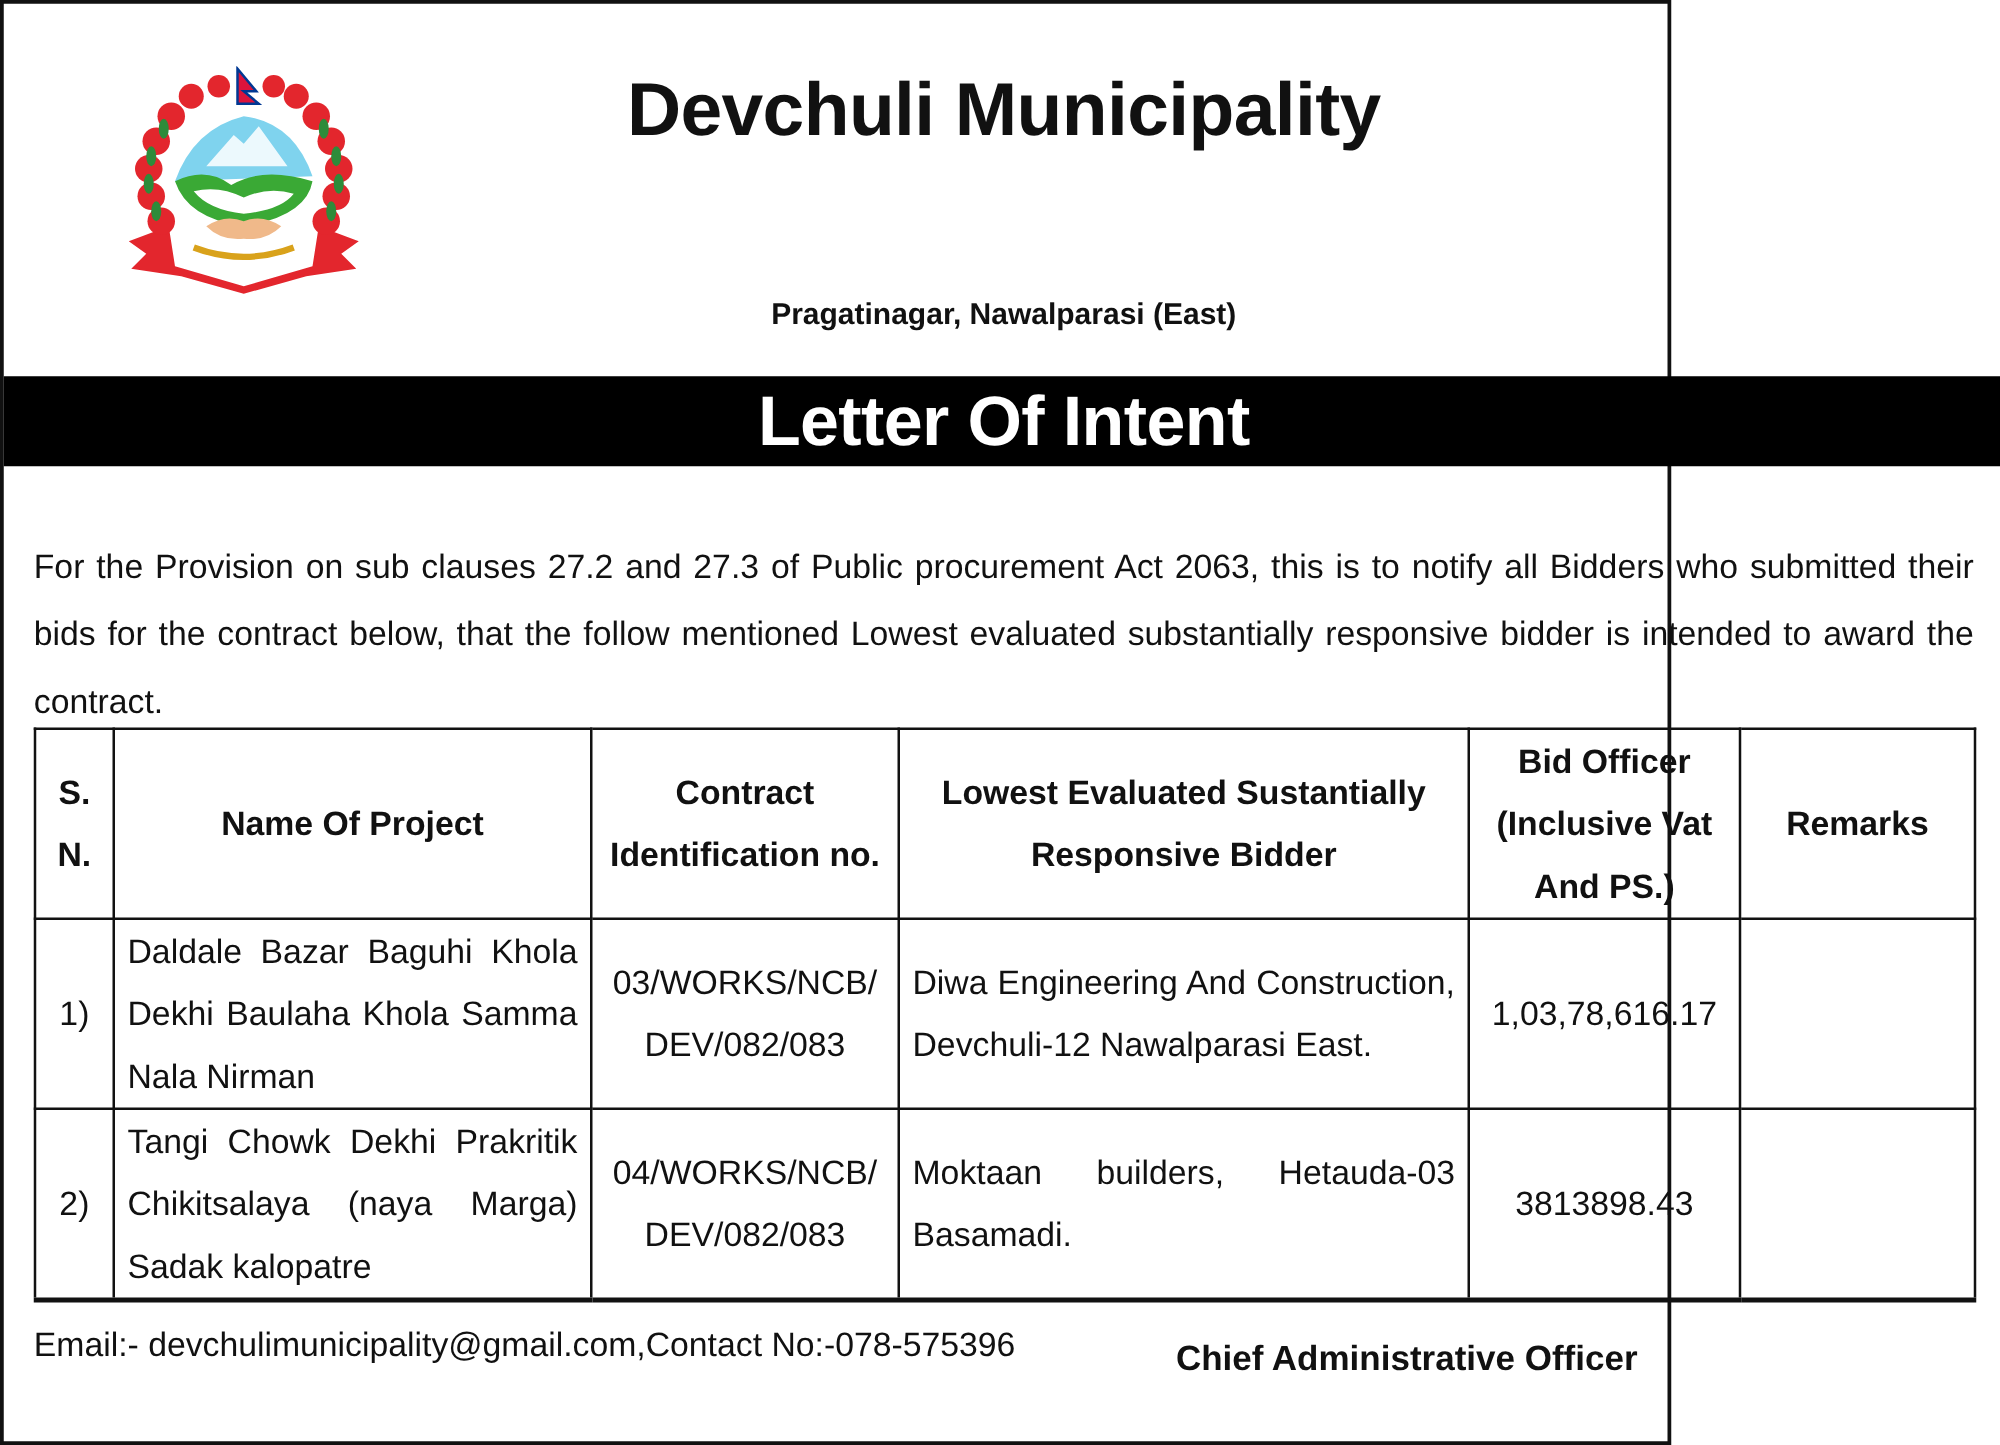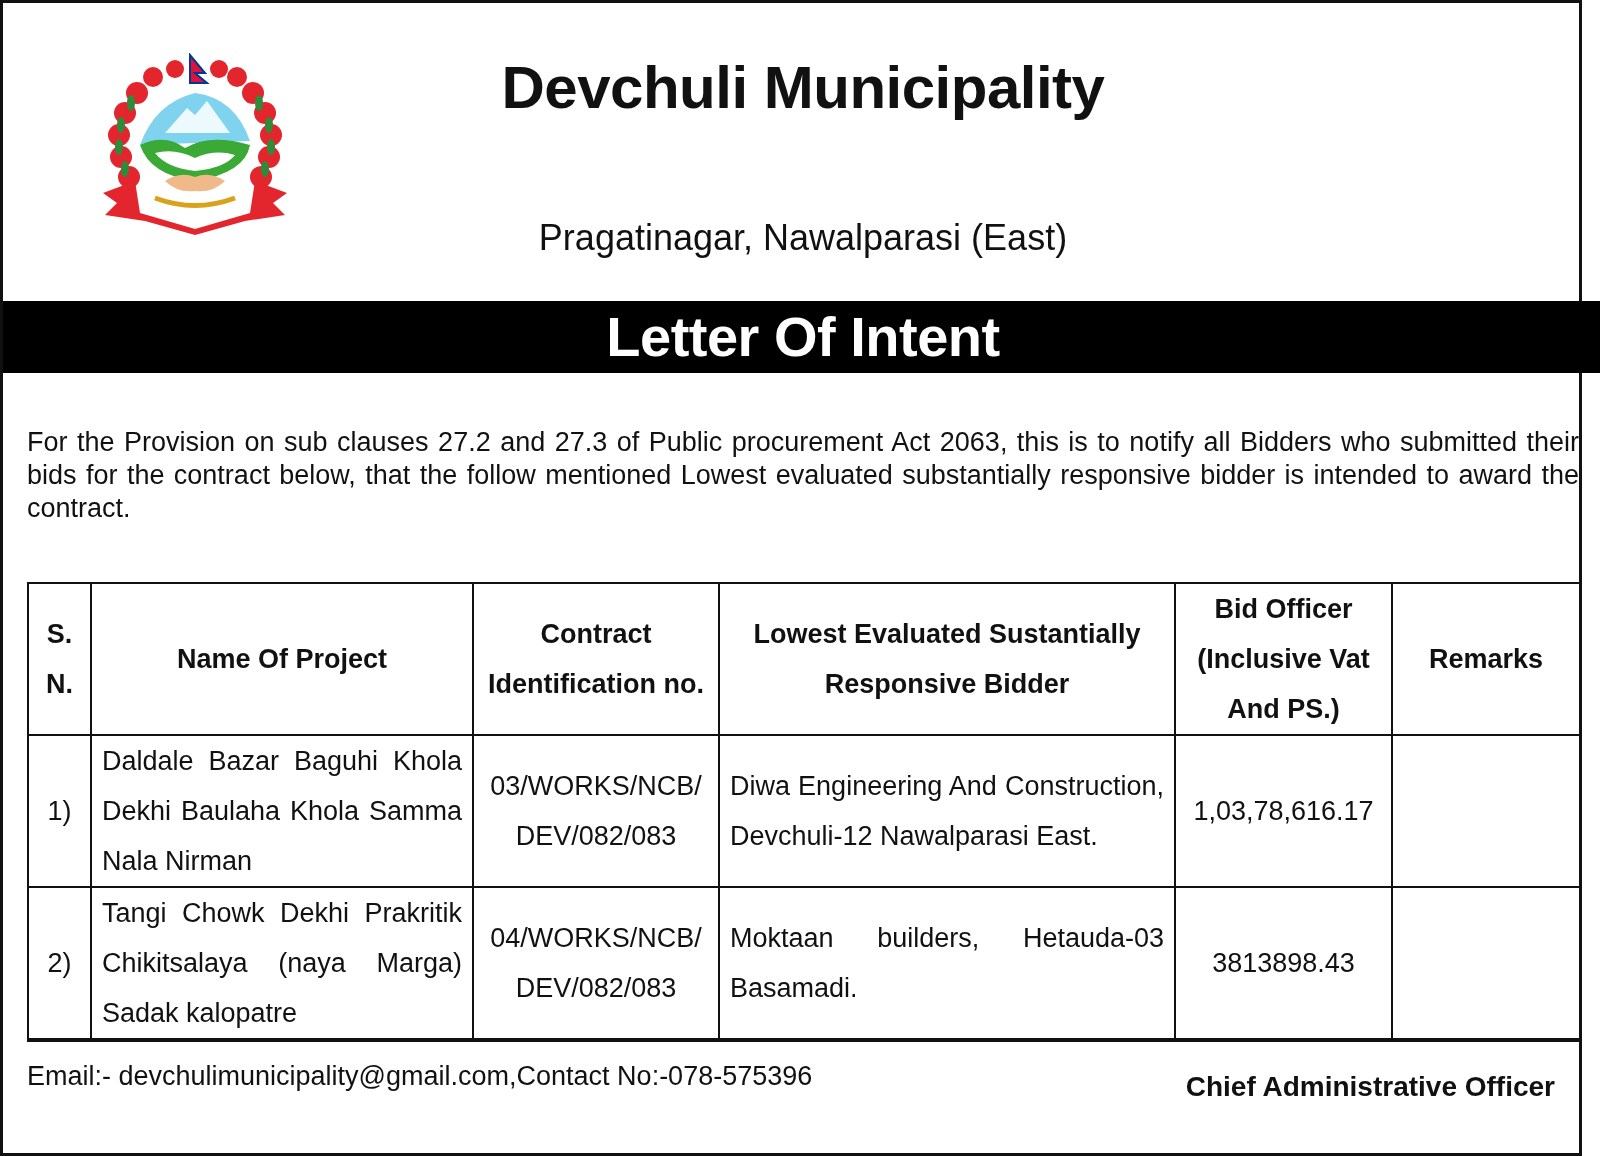--- a/index.html
+++ b/index.html
@@ -1,45 +1,45 @@
 <!DOCTYPE html>
 <html><head>
 <meta charset="utf-8">
 <style>
   * { box-sizing: border-box; margin: 0; padding: 0; }
   html, body { width: 1600px; height: 1156px; background: #ffffff; overflow: hidden; }
   body { font-family: "Liberation Sans", sans-serif; color: #111; position: relative; }
 
   .page {
-    position: absolute; left: 0; top: 0; width: 1582px; height: 1156px;
+    position: absolute; left: 0; top: 0; width: 1337px; height: 1156px;
     border-left: 3px solid #111; border-top: 3px solid #111; border-bottom: 3px solid #111;
     border-right: 3px solid #111;
     background: #fff;
   }
 
   .header { position: absolute; left: 0; top: 0; width: 1600px; height: 298px; }
   .emblem { position: absolute; left: 92px; top: 50px; width: 200px; height: 190px; }
   .title-wrap { position: absolute; left: 340px; width: 920px; text-align: center; }
   .t1 { top: 50px; font-size: 60px; font-weight: bold; letter-spacing: -0.5px; }
   .t2 { top: 145px; font-size: 62px; font-weight: bold; letter-spacing: -0.5px; }
-  .t3 { top: 214px; font-size: 36px; font-weight: normal; }
+  .t3 { top: 235px; font-size: 24px; font-weight: bold; }
 
   .banner {
     position: absolute; left: 0; top: 298px; width: 1600px; height: 72px;
     background: #000; color: #fff; text-align: center;
     font-size: 56px; font-weight: bold; line-height: 72px; letter-spacing: -0.5px;
   }
 
   .pubdate {
     position: absolute; right: 24px; top: 378px; font-size: 27px; font-weight: bold;
   }
 
   .intro {
     position: absolute; left: 24px; top: 423px; width: 1552px;
-    font-size: 27px; line-height: 33px; text-align: justify;
+    font-size: 27px; line-height: 54px; text-align: justify;
   }
 
   table.award {
     position: absolute; left: 24px; top: 569px; width: 1552px;
     border-collapse: collapse; table-layout: fixed; margin-top: 10px;
   }
   table.award th, table.award td {
     border: 2.5px solid #111; font-size: 27px; line-height: 50px; vertical-align: middle;
   }
   table.award th { font-weight: bold; text-align: center; height: 146px; padding: 0 6px; }

